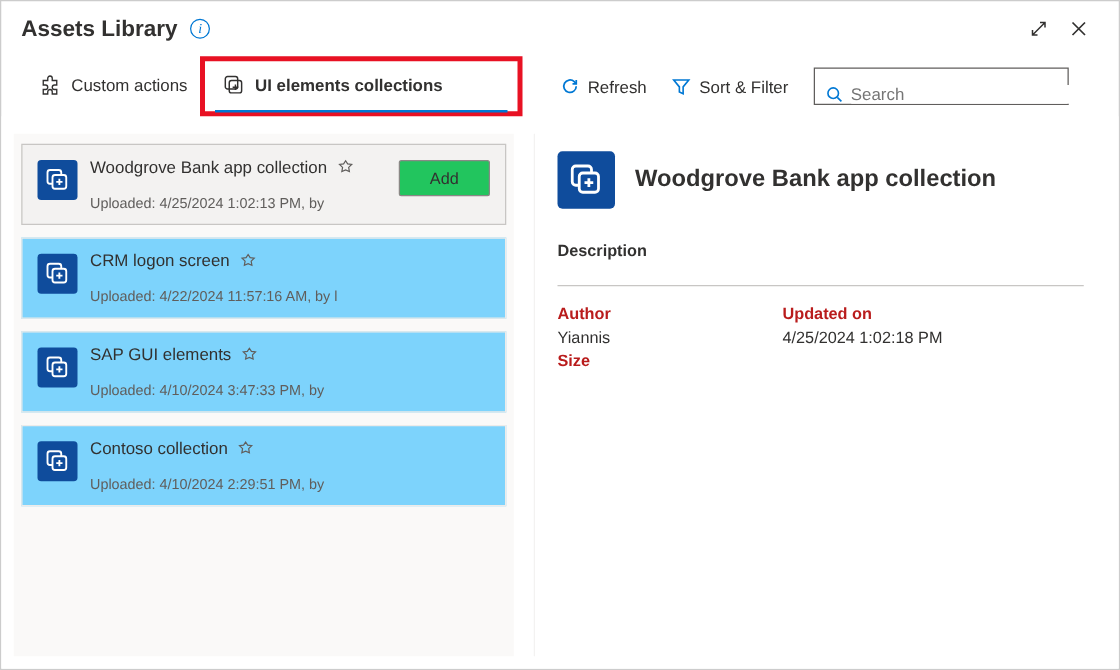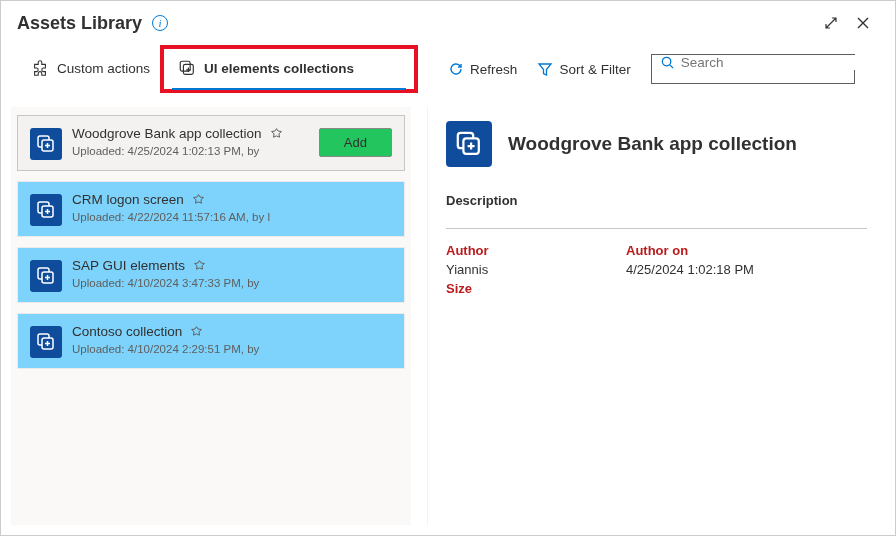--- a/index.html
+++ b/index.html
@@ -11,33 +11,33 @@
   .titlebar .win-btn { width: 32px; height: 24px; display: inline-flex; align-items: center; justify-content: center; color: #323130; cursor: pointer; }
   .toolbar { display: flex; align-items: center; padding: 4px 16px 0 16px; position: relative; }
   .tab { display: flex; align-items: center; gap: 8px; padding: 10px 14px 12px 14px; font-size: 13.5px; color: #323130; cursor: pointer; }
   .tab .icon { display: inline-flex; }
   .highlight-box { border: 4px solid #e81123; padding: 0; margin-left: -4px; }
   .tab.active { color: #323130; position: relative; font-weight: bold; }
   .tab.active::after { content: ""; position: absolute; left: 8px; right: 8px; bottom: -1px; height: 2px; background: #0078d4; }
   .tool-sep { flex: 0 0 20px; }
   .tool-btn { display: flex; align-items: center; gap: 6px; font-size: 13.5px; color: #323130; padding: 8px 10px; cursor: pointer; }
   .tool-btn .icon { color: #0078d4; }
-  .search-box { margin-left: 10px; border: 1px solid #605e5c; height: 30px; width: 204px; display: flex; align-items: flex-start; padding: 0 8px; }
+  .search-box { margin-left: 10px; border: 1px solid #605e5c; height: 30px; width: 204px; display: flex; align-items: flex-end; padding: 0 8px; }
   .search-box input { border: none; outline: none; font-size: 13.5px; flex: 1; }
   .search-box .icon { color: #0078d4; margin-right: 6px; }
   .content { display: flex; flex: 1; gap: 16px; padding: 14px 10px 10px 10px; background: #fff; overflow: hidden; }
   .left-pane { width: 400px; background: #faf9f8; padding: 8px 6px; overflow-y: auto; }
   .card { background: #7dd3fc; border: 1px solid #edebe9; margin-bottom: 10px; padding: 10px 12px; display: flex; align-items: flex-start; gap: 10px; cursor: pointer; }
   .card.selected { background: #f3f2f1; border: 1px solid #c8c6c4; }
   .card .card-icon { width: 32px; height: 32px; background: #0f4c9c; border-radius: 3px; display: flex; align-items: center; justify-content: center; margin-top: 2px; flex-shrink: 0; }
   .card .body { flex: 1; }
   .card .row1 { display: flex; align-items: center; gap: 8px; }
   .card .name { font-size: 13.5px; color: #323130; }
   .card .pub-icon { color: #605e5c; }
-  .card .meta { font-size: 11.5px; color: #605e5c; margin-top: 4px; }
+  .card .meta { font-size: 11.5px; color: #605e5c; margin-top: 16px; }
   .card .add-btn { border: 1px solid #8a8886; background: #22c55e; padding: 6px 24px; font-size: 13px; color: #323130; cursor: pointer; border-radius: 2px; margin-top: 2px; }
   .right-pane { flex: 1; background: #fff; padding: 14px 18px; border-left: 1px solid #f3f2f1; }
   .detail-header { display: flex; align-items: center; gap: 16px; margin-bottom: 26px; }
   .detail-header .big-icon { width: 46px; height: 46px; background: #0f4c9c; border-radius: 4px; display: flex; align-items: center; justify-content: center; }
   .detail-header .title { font-size: 19px; font-weight: 600; color: #323130; }
   .desc-label { font-size: 13px; font-weight: 600; color: #323130; margin-bottom: 20px; }
   .divider { height: 1px; background: #c8c6c4; margin-bottom: 14px; }
   .props { display: grid; grid-template-columns: 180px 1fr; row-gap: 4px; font-size: 13px; }
   .props .label { font-weight: 600; color: #b91c1c; }
   .props .val { color: #323130; }
@@ -210,20 +210,20 @@
             <rect x="6" y="6" width="11" height="11" rx="2" fill="#0f4c9c" stroke="#fff" stroke-width="1.6"></rect>
             <path d="M11.5 9v5M9 11.5h5" stroke="#fff" stroke-width="1.6"></path>
           </svg>
       </div>
       <div class="title">Woodgrove Bank app collection</div>
     </div>
     <div class="desc-label">Description</div>
     <div class="divider"></div>
     <div class="props">
       <div class="label">Author</div>
-      <div class="label">Author on</div>
+      <div class="label">Updated on</div>
       <div class="val">Yiannis</div>
       <div class="val">4/25/2024 1:02:18 PM</div>
       <div class="label">Size</div>
       <div></div>
     </div>
   </div>
 </div>
 
 </body></html>

